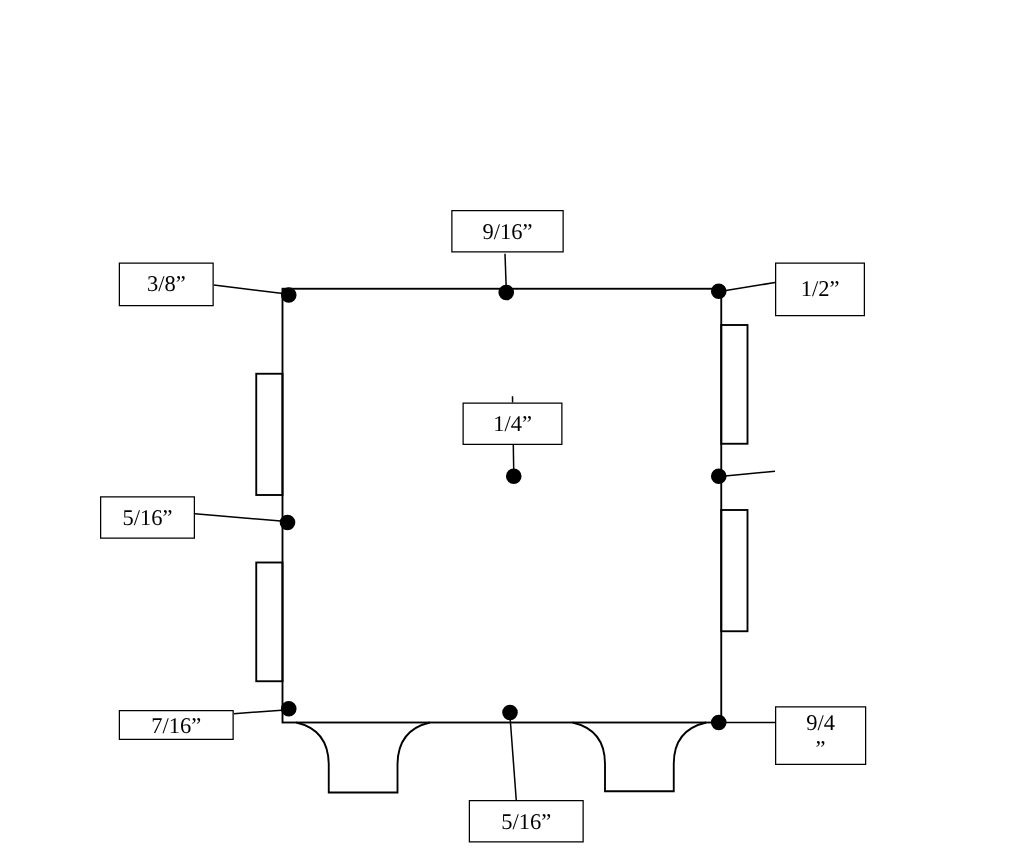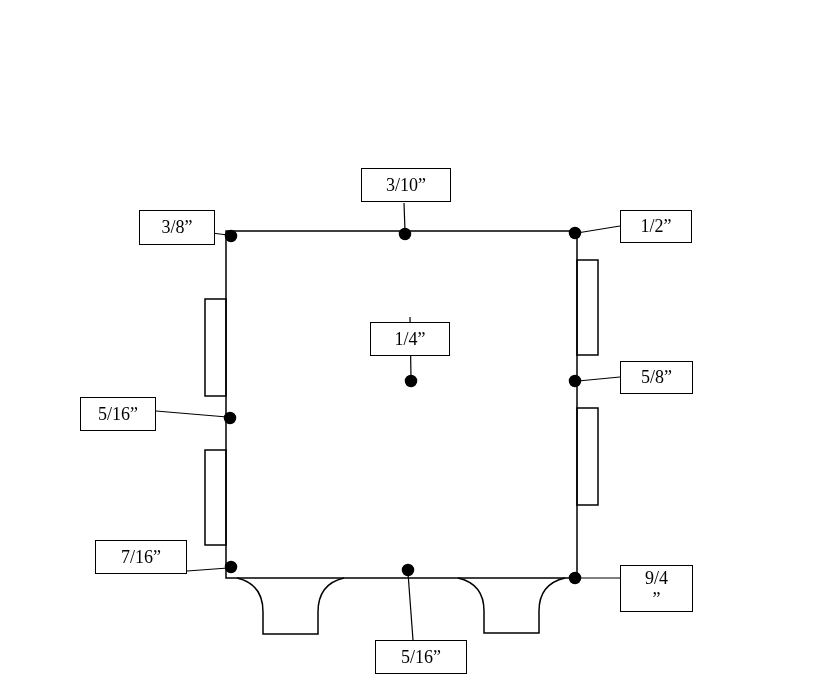--- a/index.html
+++ b/index.html
@@ -30,26 +30,26 @@
     display: flex;
     align-items: center;
     justify-content: center;
     font-size: 18px;
     color: #000000;
     text-align: center;
     white-space: pre-line;
     line-height: 1.15;
   }
   .lbl-top-center   { left: 361px; top: 168px; width: 90px; height: 34px; }
-  .lbl-top-left     { left:  95px; top: 210px; width: 76px; height: 35px; margin-left: 44px; }
-  .lbl-top-right    { left: 620px; top: 210px; width: 72px; height: 33px; }
+  .lbl-top-left     { left:  95px; top: 210px; width: 76px; height: 35px; }
+  .lbl-top-right    { left: 620px; top: 210px; width: 72px; height: 43px; }
   .lbl-center       { left: 370px; top: 283px; width: 80px; height: 34px; margin-top: 39px; }
   .lbl-mid-left     { left:  80px; top: 397px; width: 76px; height: 34px; }
   .lbl-mid-right    { left: 620px; top: 361px; width: 73px; height: 33px; }
-  .lbl-bottom-left  { left:  95px; top: 540px; width: 92px; height: 34px; }
+  .lbl-bottom-left  { left:  95px; top: 568px; width: 92px; height: 24px; }
   .lbl-bottom-right { left: 620px; top: 565px; width: 73px; height: 47px; }
   .lbl-bottom-center{ left: 375px; top: 640px; width: 92px; height: 34px; }
 </style>
 </head>
 <body>
 
 <div class="canvas">
 
   <svg class="diagram-svg" viewBox="0 0 825 694" fill="none" stroke="#000000" stroke-width="1.5">
 
@@ -78,36 +78,33 @@
     <circle cx="575" cy="233" r="5.5" fill="#000000"></circle>
     <circle cx="411" cy="381" r="5.5" fill="#000000"></circle>
     <circle cx="230" cy="418" r="5.5" fill="#000000"></circle>
     <circle cx="575" cy="381" r="5.5" fill="#000000"></circle>
     <circle cx="231" cy="567" r="5.5" fill="#000000"></circle>
     <circle cx="408" cy="570" r="5.5" fill="#000000"></circle>
     <circle cx="575" cy="578" r="5.5" fill="#000000"></circle>
   </svg>
 
   <div class="dim-label lbl-top-center">
-    <span>3/10”</span>
+    <span>9/16”</span>
   </div>
   <div class="dim-label lbl-top-left">
     <span>3/8”</span>
   </div>
   <div class="dim-label lbl-top-right">
     <span>1/2”</span>
   </div>
   <div class="dim-label lbl-center">
     <span>1/4”</span>
   </div>
   <div class="dim-label lbl-mid-left">
     <span>5/16”</span>
-  </div>
-  <div class="dim-label lbl-mid-right">
-    <span>5/8”</span>
   </div>
   <div class="dim-label lbl-bottom-left">
     <span>7/16”</span>
   </div>
   <div class="dim-label lbl-bottom-right">
     <span>9/4
 ”</span>
   </div>
   <div class="dim-label lbl-bottom-center">
     <span>5/16”</span>

